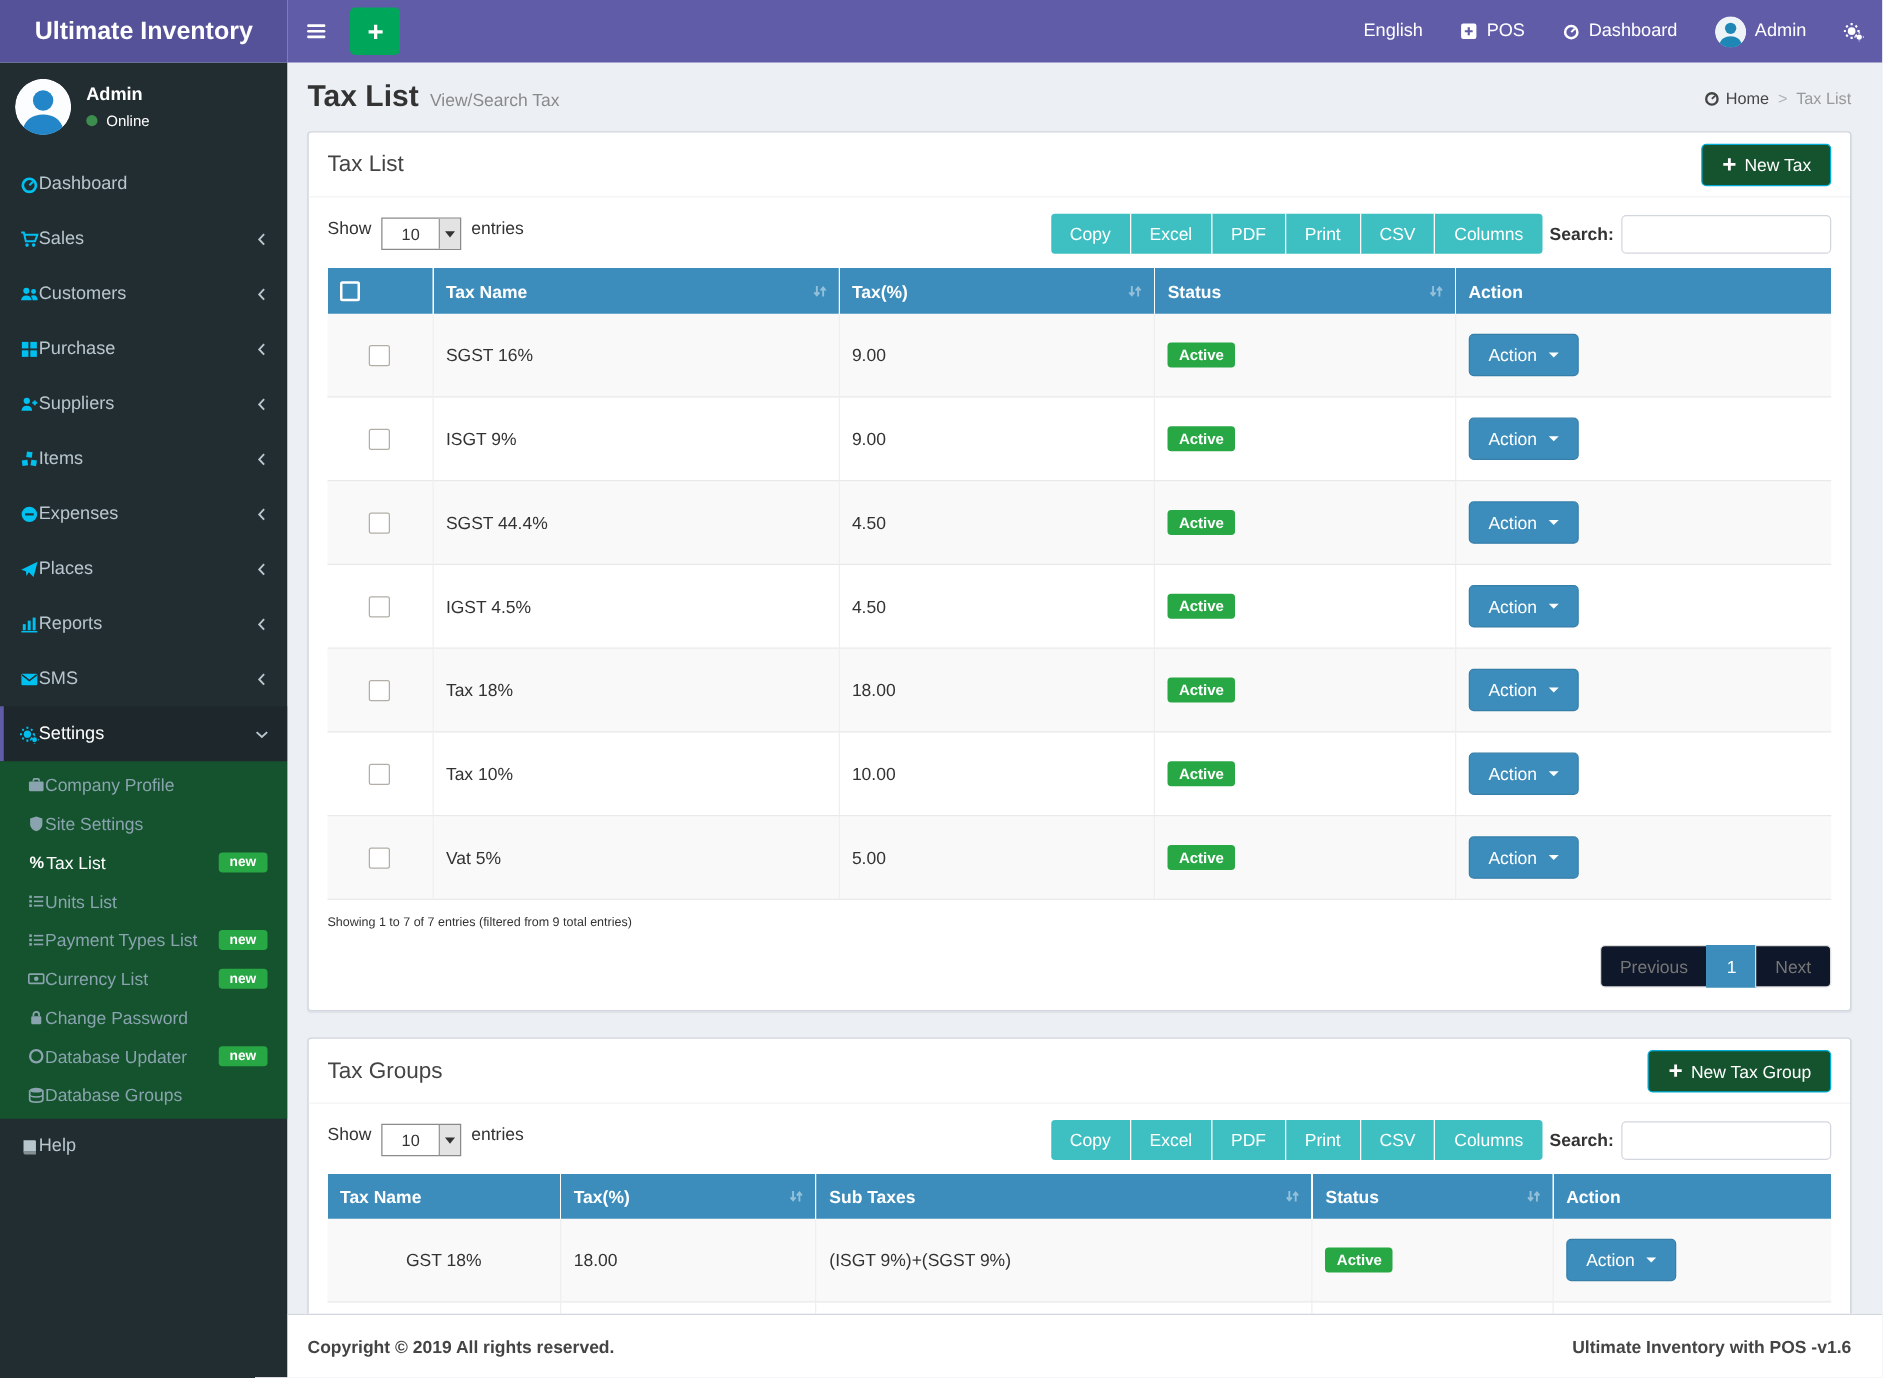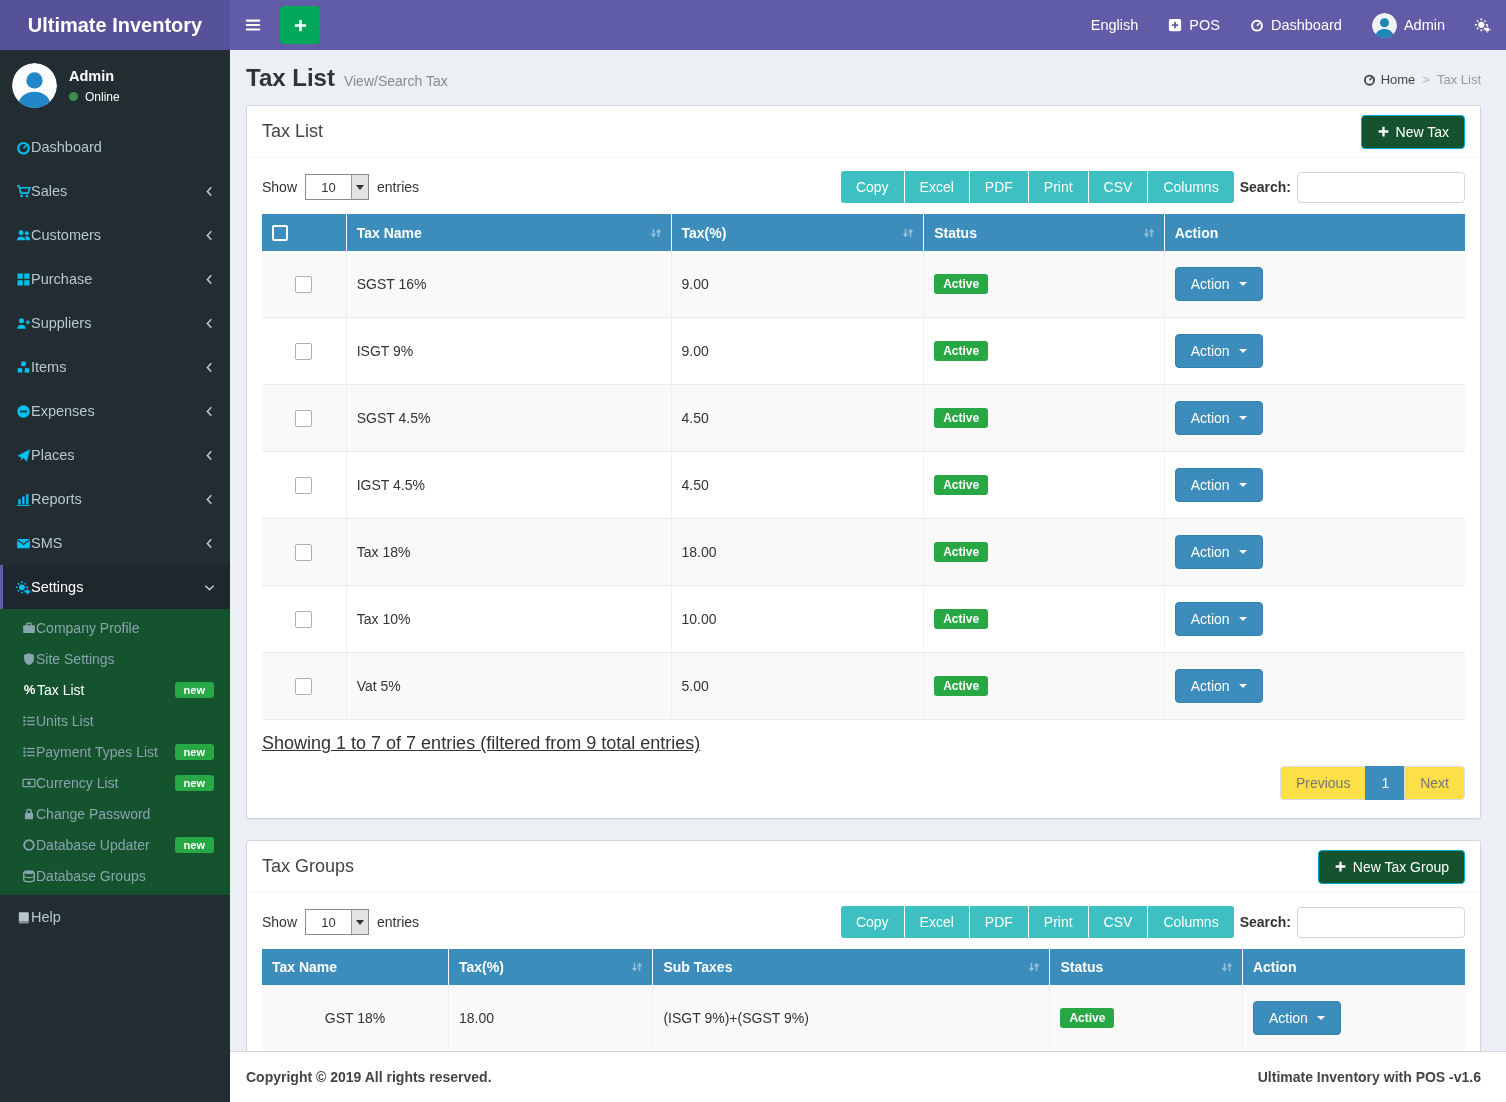--- a/index.html
+++ b/index.html
@@ -56,21 +56,21 @@
 
   .panel { background:#fff; border:1px solid #d2d6de; border-radius:3px; margin:0 25px 21px 16px;
            box-shadow:0 1px 1px rgba(0,0,0,.06); }
   .panel-header { display:flex; align-items:center; justify-content:space-between;
                   padding:8px 15px; border-bottom:1px solid #f4f4f4; min-height:52px; }
   .panel-title { font-size:18px; color:#444; }
   .btn-new { background:#14532d; border:1px solid #00acd6; color:#fff; font-weight:normal; font-size:14px;
              padding:8px 15px; border-radius:4px; display:flex; align-items:center; gap:6px; cursor:pointer; }
 
   .toolbar { display:flex; align-items:center; padding:13px 15px 11px 15px; }
-  .show-group { display:flex; align-items:center; gap:8px; color:#333; }
+  .show-group { display:flex; align-items:flex-start; gap:8px; color:#333; }
   .select-box { width:64px; height:26px; background:#fff; border:1px solid #8a8a8a; display:flex;
                 align-items:center; cursor:pointer; font-size:13px; }
   .select-value { flex:1; text-align:center; }
   .sel-arrow { width:17px; align-self:stretch; background:#e3e3e3; border-left:1px solid #9a9a9a;
                display:flex; align-items:center; justify-content:center; }
   .sel-tri { width:0; height:0; border-left:4px solid transparent; border-right:4px solid transparent;
              border-top:5px solid #333; }
   .btn-group { margin-left:auto; display:flex; }
   .export-btn { background:#3ec0c3; color:#fff; font-size:14px; padding:8px 15px; cursor:pointer;
                 border:none; border-left:1px solid #fff; }
@@ -99,24 +99,24 @@
   td.cb-cell, th.cb-cell { text-align:center; }
   .status-badge { display:inline-block; background:#28a745; color:#fff; font-size:12px; font-weight:bold;
                   padding:3px 9px; border-radius:3px; }
   .action-btn { background:#3c8dbc; border:1px solid #367fa9; color:#fff; font-size:14px; padding:8px 15px;
                 border-radius:4px; display:inline-flex; align-items:center; cursor:pointer; font-family:inherit; }
   .caret { display:inline-block; width:0; height:0; border-left:4px solid transparent;
            border-right:4px solid transparent; border-top:4px solid #fff; margin-left:9px; }
   td.center, th.center { text-align:center; }
 
   .table-footer { padding:13px 15px 18px 15px; }
-  .summary { font-size:18px; color:#333;text-decoration:underline; }
+  .summary { font-size:10px; color:#333; }
   .pagination-row { display:flex; justify-content:flex-end; margin-top:12px; }
   .pagination { display:inline-flex; }
-  .page-btn { padding:8px 15px; border:1px solid #ddd; background:#fde047; color:#767676; font-size:14px;
+  .page-btn { padding:8px 15px; border:1px solid #ddd; background:#0f172a; color:#767676; font-size:14px;
               cursor:pointer; margin-left:-1px; }
   .page-btn:first-child { border-radius:4px 0 0 4px; margin-left:0; }
   .page-btn:last-child { border-radius:0 4px 4px 0; }
   .page-btn.active { background:#3c8dbc; border-color:#3c8dbc; color:#fff; }
 
   
   .main-footer { position:absolute; left:230px; right:0; bottom:0; height:51px; background:#fff;
                  border-top:1px solid #d2d6de; display:flex; align-items:center;
                  justify-content:space-between; padding:0 25px 0 16px; font-weight:bold; color:#444; }
 
@@ -520,21 +520,21 @@
               <td>ISGT 9%</td>
               <td>9.00</td>
               <td><span class="status-badge">Active</span></td>
               <td><button class="action-btn">
                     <span>Action</span>
                     <span class="caret"></span>
                   </button></td>
             </tr>
             <tr class="odd">
               <td class="cb-cell"><span class="cb"></span></td>
-              <td>SGST 4.5%</td>
+              <td>SGST 44.4%</td>
               <td>4.50</td>
               <td><span class="status-badge">Active</span></td>
               <td><button class="action-btn">
                     <span>Action</span>
                     <span class="caret"></span>
                   </button></td>
             </tr>
             <tr>
               <td class="cb-cell"><span class="cb"></span></td>
               <td>IGST 4.5%</td>

